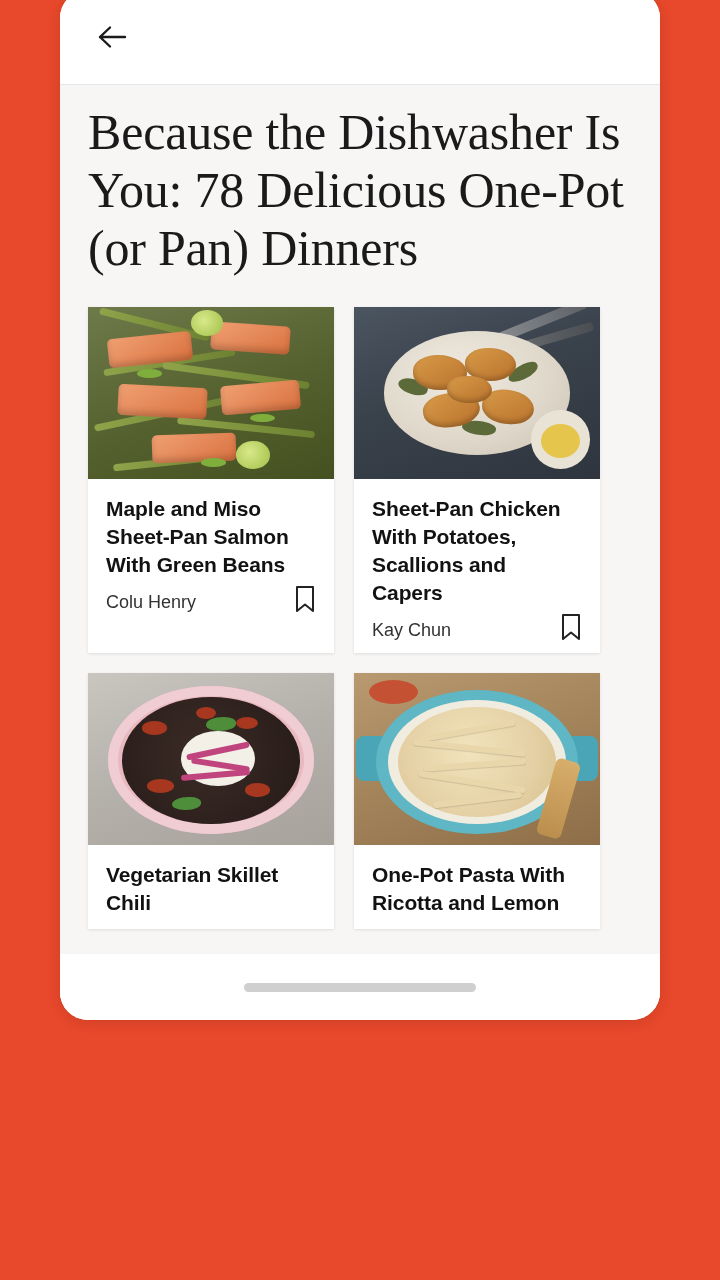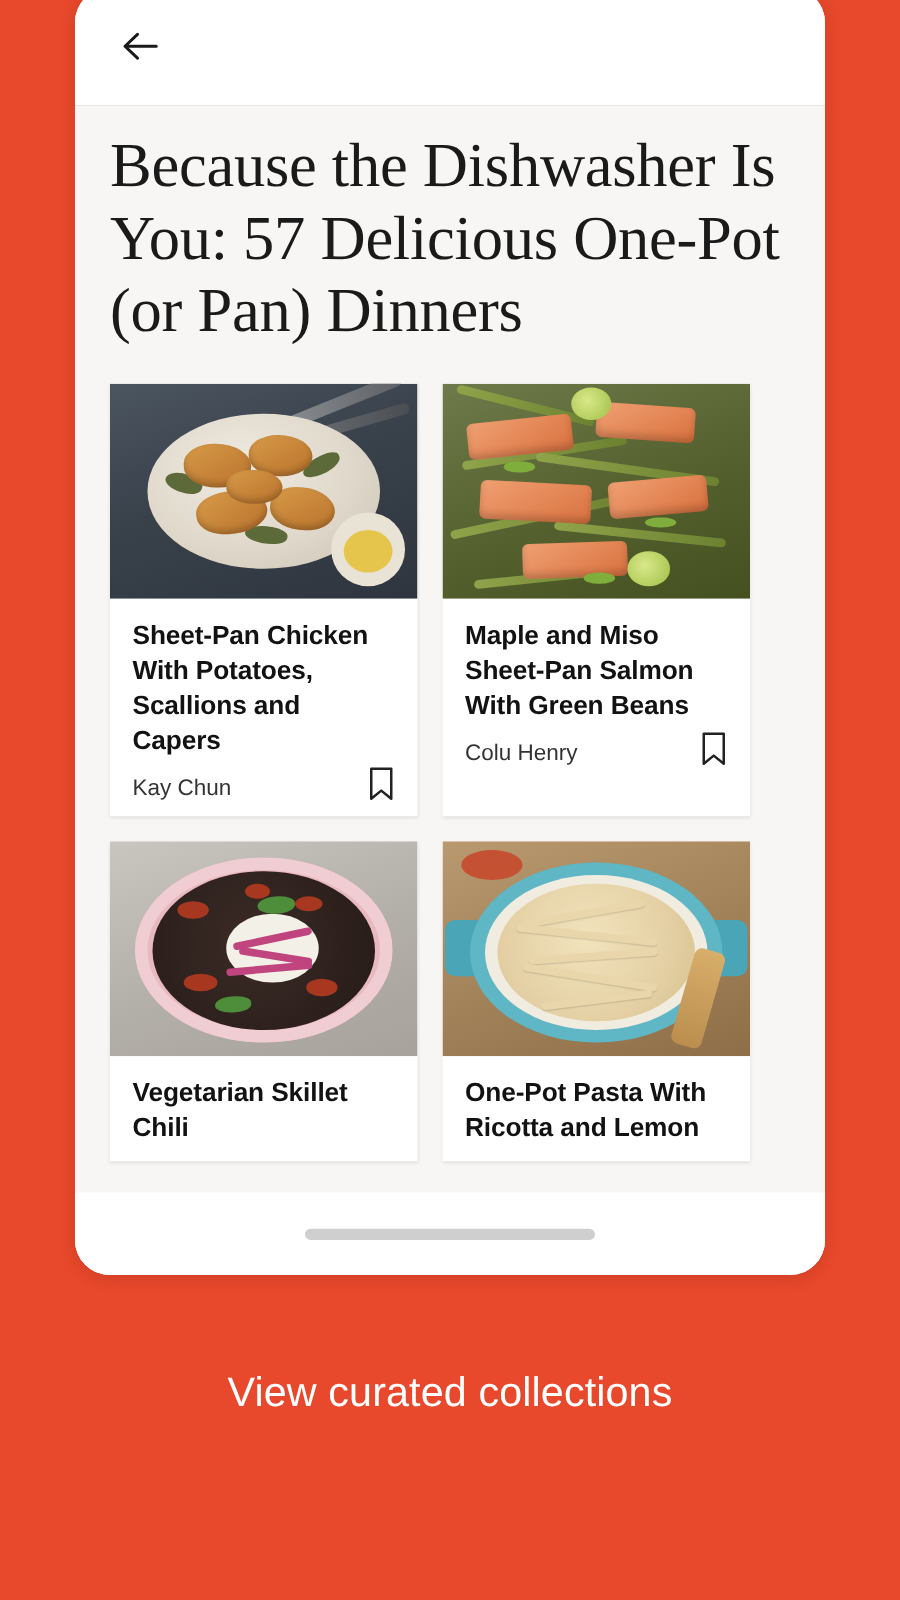--- a/index.html
+++ b/index.html
@@ -295,54 +295,23 @@
         <svg width="30" height="26" viewBox="0 0 30 26" fill="none">
           <path d="M28 13H3M3 13L13 3.5M3 13L13 22.5" stroke="#1a1a1a" stroke-width="2.4" stroke-linecap="round" stroke-linejoin="round"></path>
         </svg>
       </span>
     </div>
   </div>
 
   <div id="content">
 
 
-    <h1 id="headline">Because the Dishwasher Is You: 57 Delicious One-Pot (or Pan) Dinners</h1>
+    <h1 id="headline">Because the Dishwasher Is You: 78 Delicious One-Pot (or Pan) Dinners</h1>
 
     <div id="card-grid">
-
-      <div class="card">
-        <div class="card-photo">
-          <div class="ph p1">
-            <div class="fork"></div>
-              <div class="fork2"></div>
-            <div class="plate"></div>
-            <div class="leaf l1"></div>
-              <div class="leaf l2"></div>
-              <div class="leaf l3"></div>
-            <div class="ch c1"></div>
-              <div class="ch c2"></div>
-              <div class="ch c3"></div>
-            <div class="ch c4"></div>
-              <div class="ch c5"></div>
-            <div class="bowl"></div>
-              <div class="lem"></div>
-          </div>
-        </div>
-        <div class="card-body">
-          <div class="card-title">Sheet-Pan Chicken With Potatoes, Scallions and Capers</div>
-          <div class="card-meta-row">
-            <span class="card-author">Kay Chun</span>
-            <span class="bookmark-icon">
-              <svg width="22" height="28" viewBox="0 0 22 28" fill="none">
-                <path d="M3 2h16v24l-8-6.5L3 26V2z" stroke="#222" stroke-width="2" stroke-linejoin="round"></path>
-              </svg>
-            </span>
-          </div>
-        </div>
-      </div>
 
       <div class="card">
         <div class="card-photo">
           <div class="ph p2">
             <div class="bean" style="left:4%;top:8%;width:46%;transform:rotate(14deg);"></div>
             <div class="bean" style="left:6%;top:30%;width:54%;transform:rotate(-9deg);"></div>
             <div class="bean" style="left:30%;top:38%;width:60%;transform:rotate(8deg);"></div>
             <div class="bean" style="left:2%;top:60%;width:58%;transform:rotate(-12deg);"></div>
             <div class="bean" style="left:36%;top:68%;width:56%;transform:rotate(6deg);"></div>
             <div class="bean" style="left:10%;top:88%;width:50%;transform:rotate(-6deg);"></div>
@@ -366,20 +335,51 @@
               <svg width="22" height="28" viewBox="0 0 22 28" fill="none">
                 <path d="M3 2h16v24l-8-6.5L3 26V2z" stroke="#222" stroke-width="2" stroke-linejoin="round"></path>
               </svg>
             </span>
           </div>
         </div>
       </div>
 
       <div class="card">
         <div class="card-photo">
+          <div class="ph p1">
+            <div class="fork"></div>
+              <div class="fork2"></div>
+            <div class="plate"></div>
+            <div class="leaf l1"></div>
+              <div class="leaf l2"></div>
+              <div class="leaf l3"></div>
+            <div class="ch c1"></div>
+              <div class="ch c2"></div>
+              <div class="ch c3"></div>
+            <div class="ch c4"></div>
+              <div class="ch c5"></div>
+            <div class="bowl"></div>
+              <div class="lem"></div>
+          </div>
+        </div>
+        <div class="card-body">
+          <div class="card-title">Sheet-Pan Chicken With Potatoes, Scallions and Capers</div>
+          <div class="card-meta-row">
+            <span class="card-author">Kay Chun</span>
+            <span class="bookmark-icon">
+              <svg width="22" height="28" viewBox="0 0 22 28" fill="none">
+                <path d="M3 2h16v24l-8-6.5L3 26V2z" stroke="#222" stroke-width="2" stroke-linejoin="round"></path>
+              </svg>
+            </span>
+          </div>
+        </div>
+      </div>
+
+      <div class="card">
+        <div class="card-photo">
           <div class="ph p3">
             <div class="pan"></div>
             <div class="chili"></div>
             <div class="bit" style="left:22%;top:28%;width:10%;height:8%;"></div>
             <div class="bit" style="left:60%;top:26%;width:9%;height:7%;"></div>
             <div class="bit" style="left:24%;top:62%;width:11%;height:8%;"></div>
             <div class="bit" style="left:64%;top:64%;width:10%;height:8%;"></div>
             <div class="bit" style="left:44%;top:20%;width:8%;height:7%;"></div>
             <div class="cream"></div>
             <div class="onion" style="left:40%;top:44%;width:26%;transform:rotate(-12deg);"></div>
@@ -419,14 +419,13 @@
     </div>
 
     <div id="home-indicator-bar">
       <div id="home-indicator"></div>
     </div>
 
   </div>
 </div>
 
 <div id="caption">
-  <div>View curated collections</div>
 </div>
 
 </body></html>

